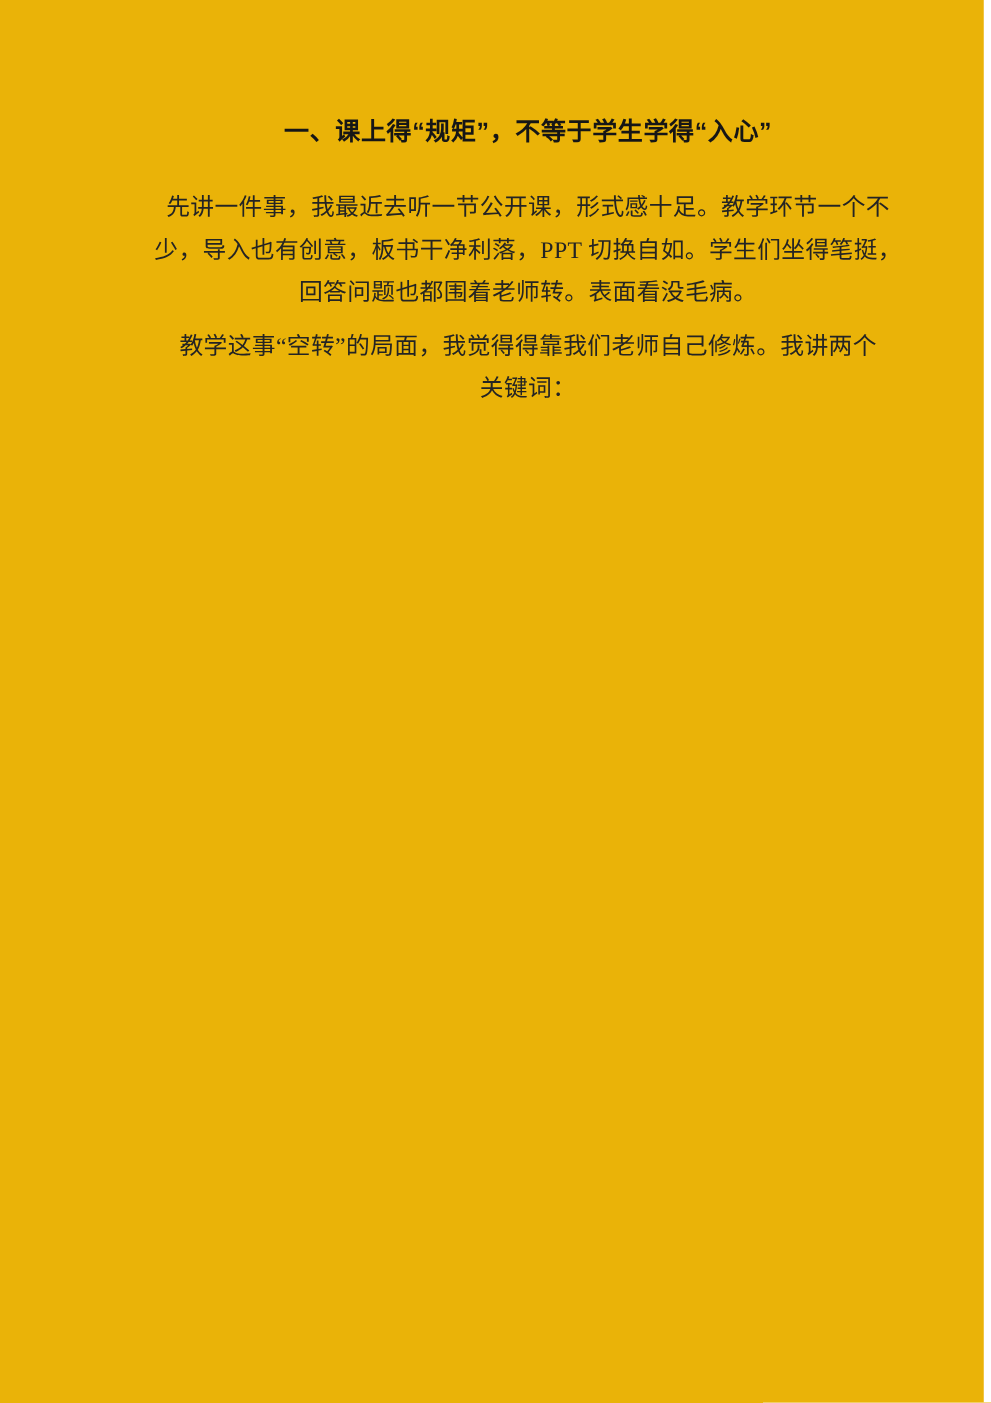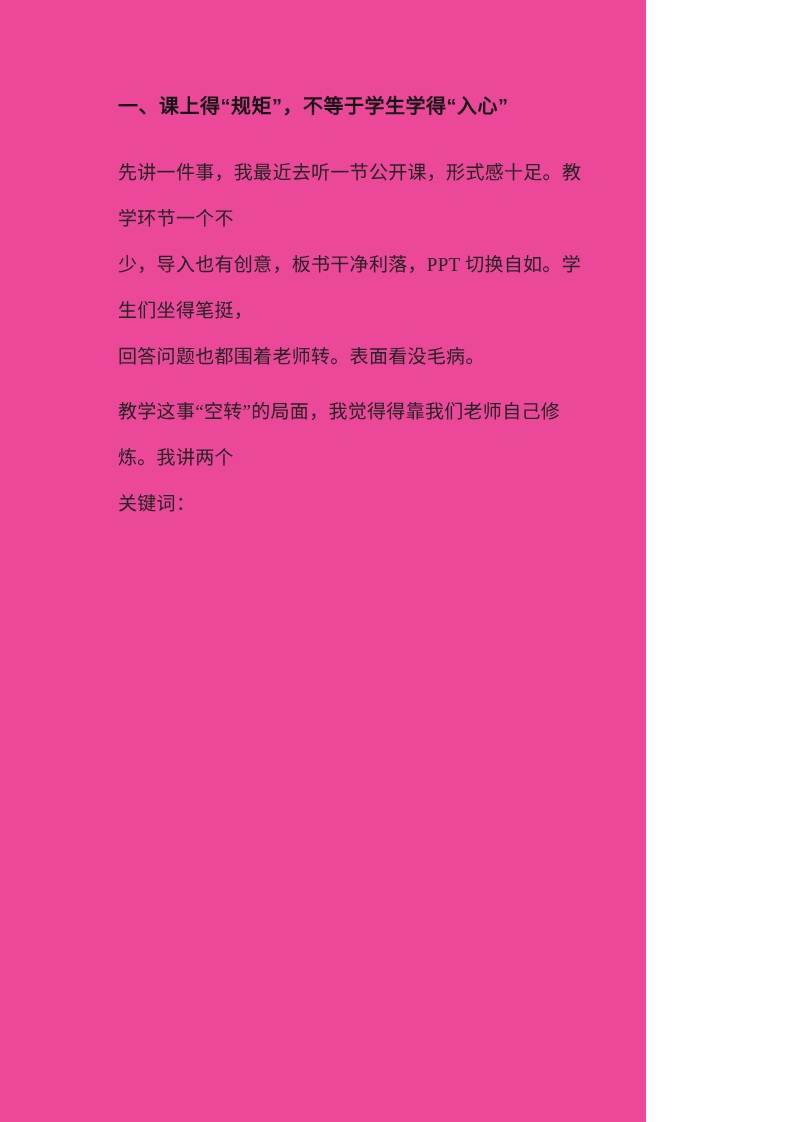--- a/index.html
+++ b/index.html
@@ -7,41 +7,42 @@
     padding: 0;
   }
   body {
     width: 793px;
     height: 1122px;
     background: #ffffff;
     overflow: hidden;
   }
   .page {
     box-sizing: border-box;
-    width: 646px;
+    width: 787px;
     height: 1122px;
     padding: 92px 60px 0 118px;
-    background: #ec4899;
+    background: #eab308;
+    text-align: center;
   }
   .doc-heading {
     margin: 0 0 30px 0;
     font-family: "Liberation Sans", "DejaVu Sans", sans-serif;
     font-weight: bold;
     font-size: 20px;
     line-height: 28px;
     letter-spacing: 0.5px;
     color: #161616;
     white-space: pre-line;
   }
   .doc-para {
     margin: 0 0 9px 0;
     font-family: "Liberation Serif", "DejaVu Serif", serif;
     font-weight: normal;
     font-size: 19px;
-    line-height: 46px;
+    line-height: 34px;
     letter-spacing: 0.3px;
     color: #242424;
     white-space: pre-line;
   }
 </style>
 </head>
 <body>
 
 <div class="page">
   <h2 class="doc-heading">一、课上得“规矩”，不等于学生学得“入心”</h2>

